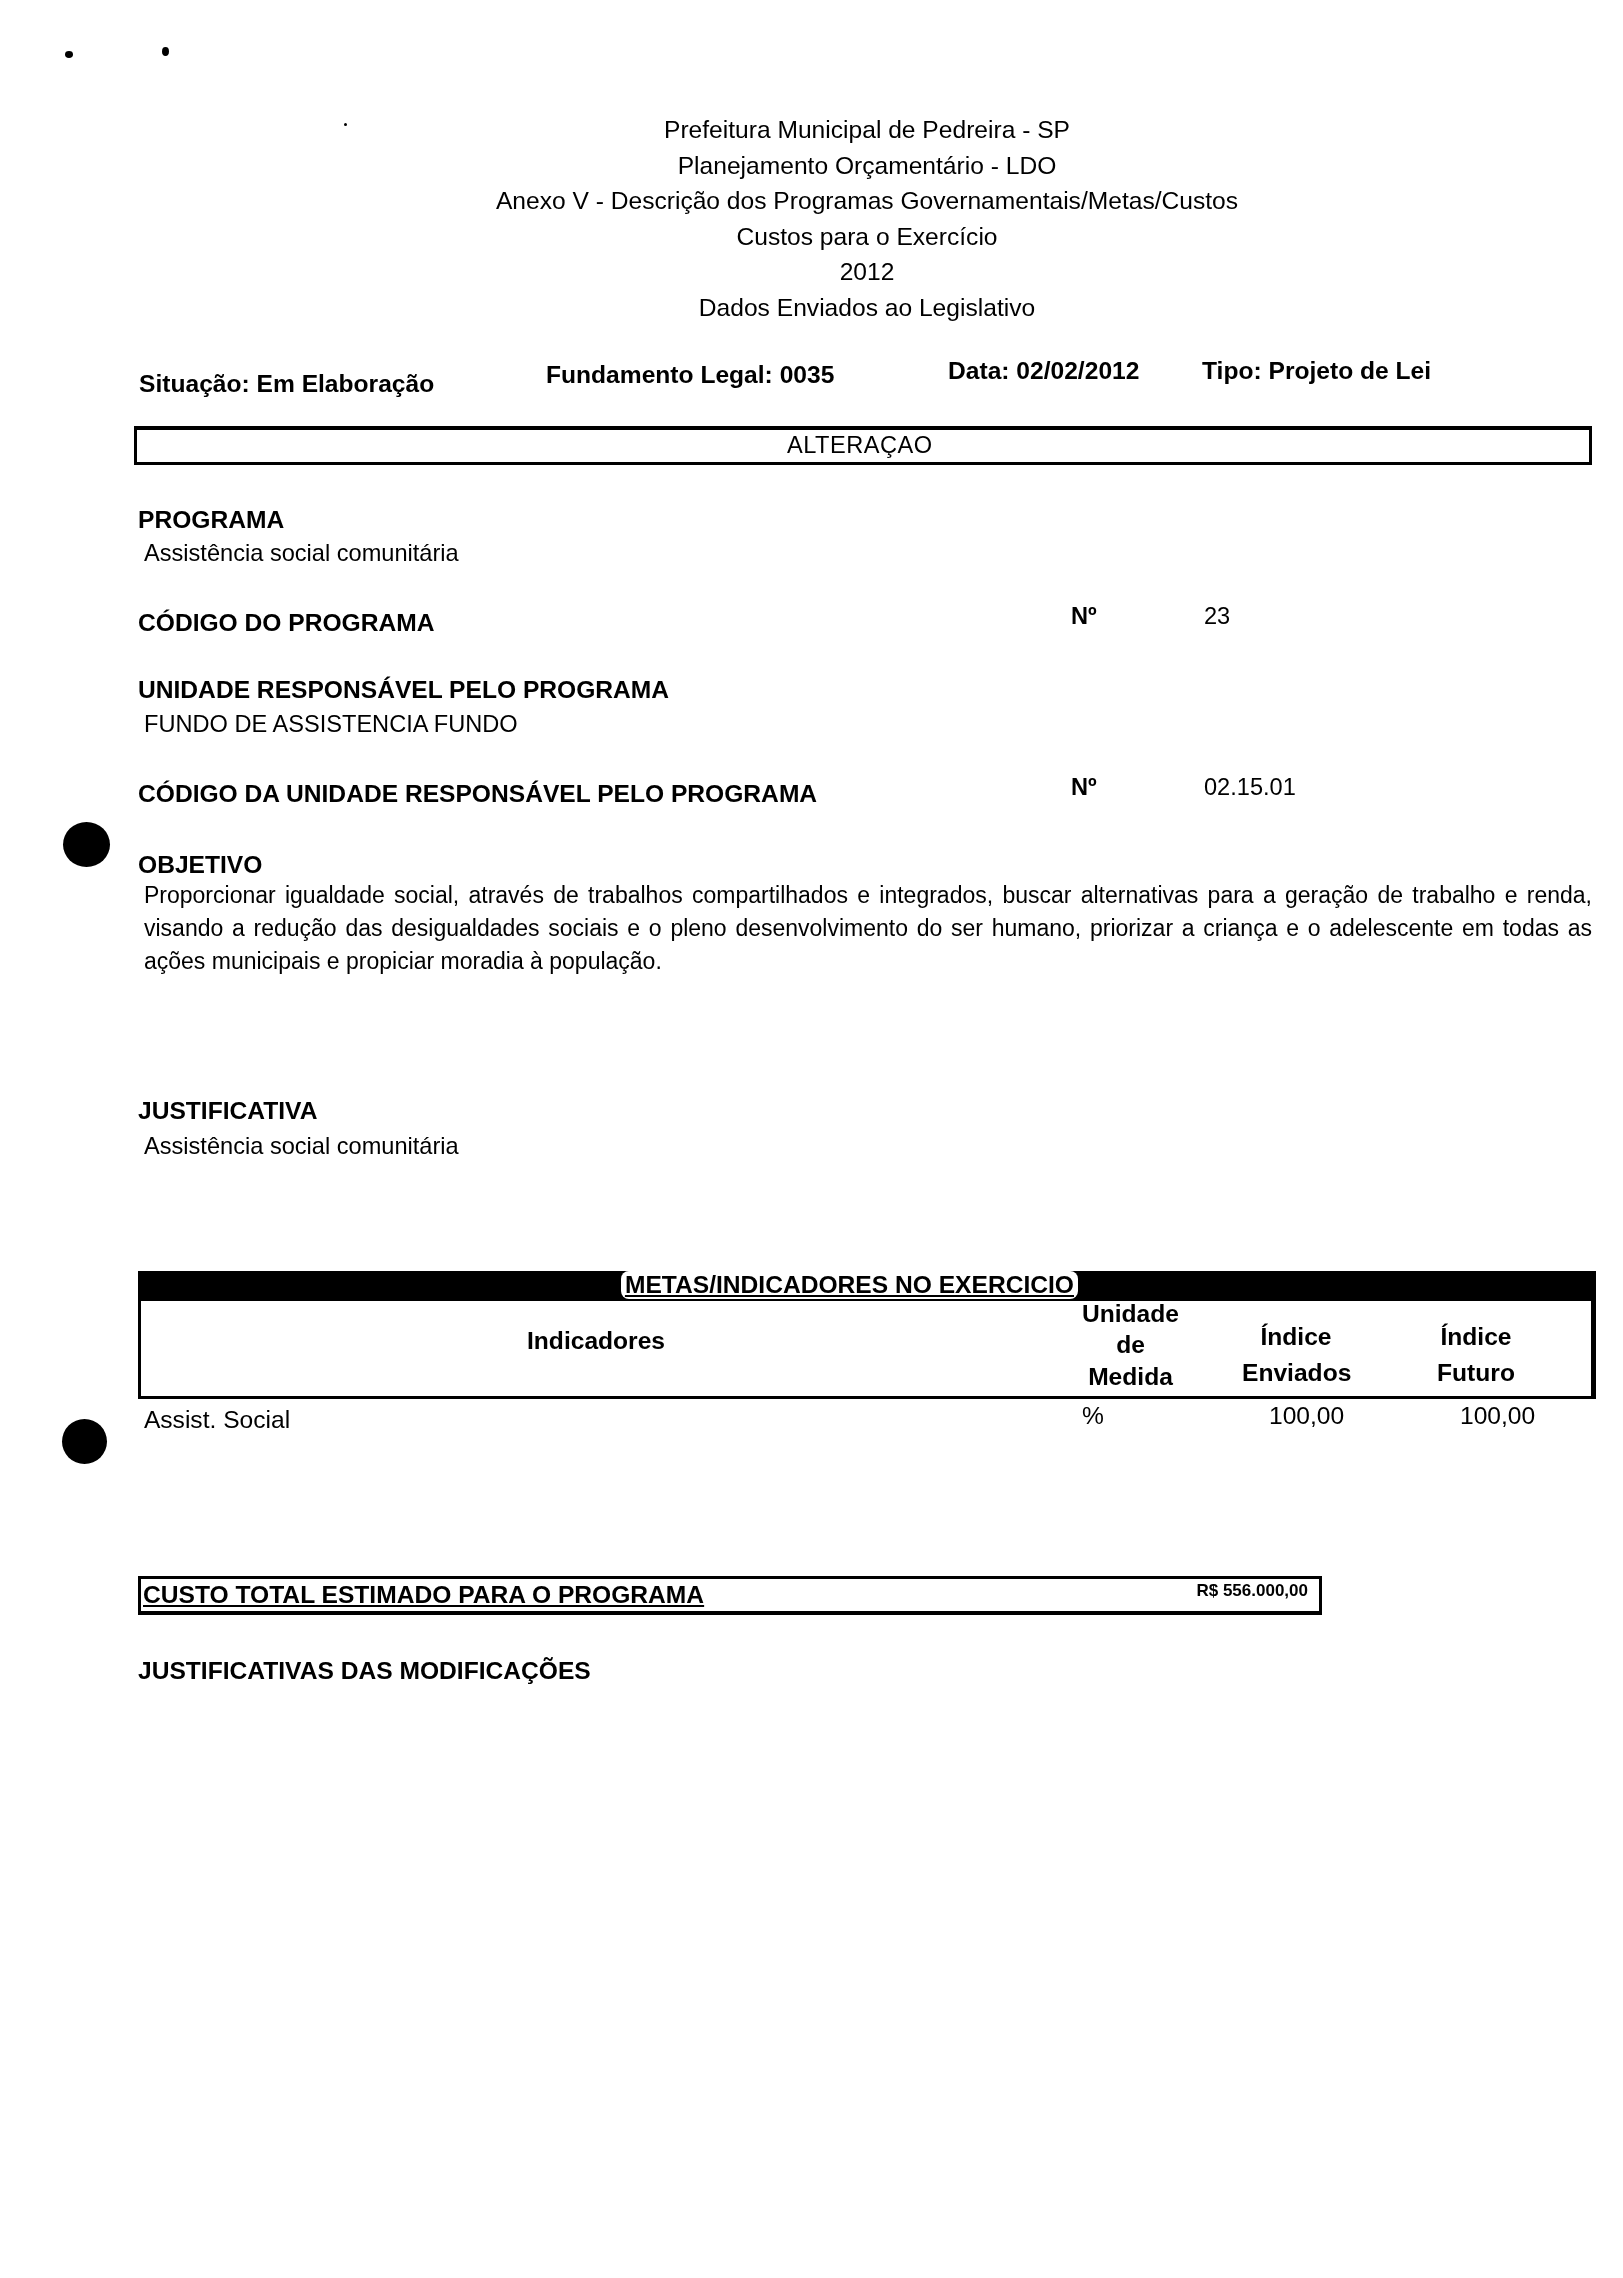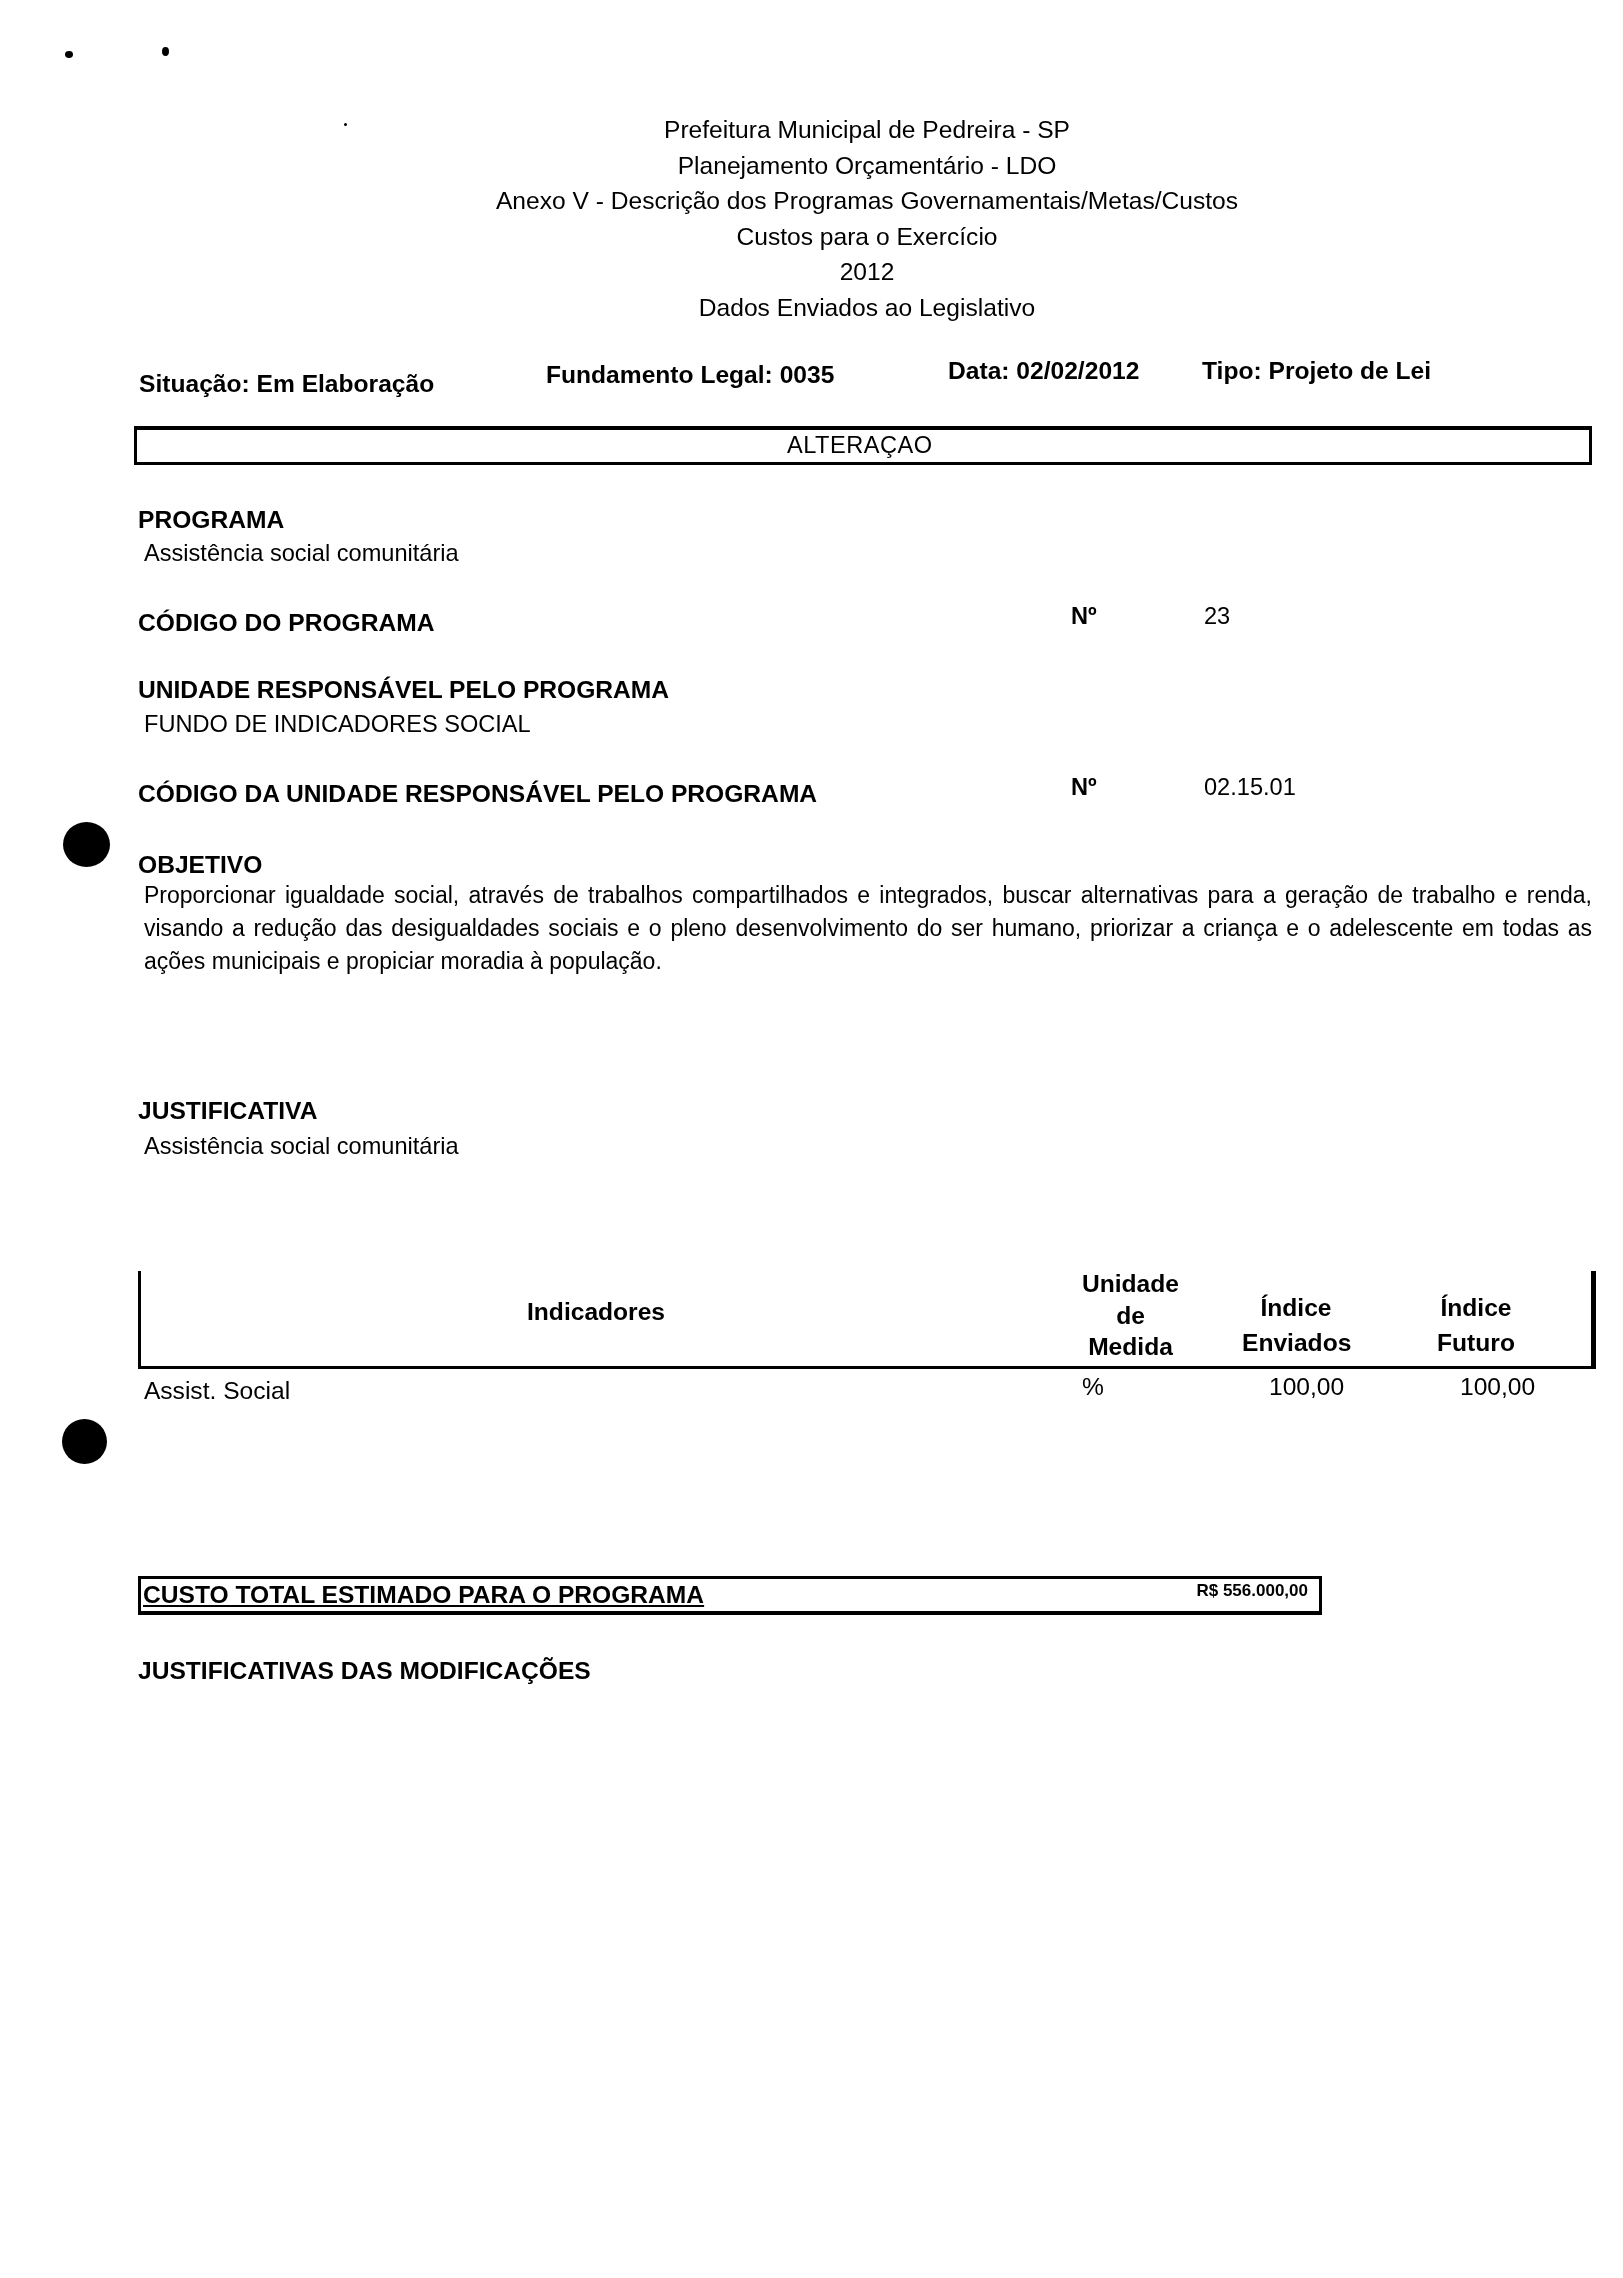--- a/index.html
+++ b/index.html
@@ -72,33 +72,36 @@
 </div>
 
 <div class="label" style="top:506px;">PROGRAMA</div>
 <div class="text" style="top:540px;">Assistência social comunitária</div>
 
 <div class="label" style="top:609px;">CÓDIGO DO PROGRAMA</div>
 <div class="num-lbl" style="top:603px;">Nº</div>
 <div class="num-val" style="top:603px;">23</div>
 
 <div class="label" style="top:676px;">UNIDADE RESPONSÁVEL PELO PROGRAMA</div>
-<div class="text" style="top:711px;">FUNDO DE INDICADORES SOCIAL</div>
+<div class="text" style="top:711px;">FUNDO DE ASSISTENCIA FUNDO</div>
 
 <div class="label" style="top:780px;">CÓDIGO DA UNIDADE RESPONSÁVEL PELO PROGRAMA</div>
 <div class="num-lbl" style="top:774px;">Nº</div>
 <div class="num-val" style="top:774px;">02.15.01</div>
 
 <div class="label" style="top:851px;">OBJETIVO</div>
 <div class="para">Proporcionar igualdade social, através de trabalhos compartilhados e integrados, buscar alternativas para a geração de trabalho e renda, visando a redução das desigualdades sociais e o pleno desenvolvimento do ser humano, priorizar a criança e o adelescente em todas as ações municipais e propiciar moradia à população.</div>
 
 <div class="label" style="top:1097px;">JUSTIFICATIVA</div>
 <div class="text" style="top:1133px;">Assistência social comunitária</div>
 
 <div class="mtable">
+  <div class="title-row">
+    <span class="t">METAS/INDICADORES NO EXERCICIO</span>
+  </div>
   <div class="head-row">
     <span style="left:386px;top:23.6px;">Indicadores</span>
     <span style="left:940px;top:-3.9px;width:99px;">Unidade</span>
     <span style="left:940px;top:27.6px;width:99px;">de</span>
     <span style="left:940px;top:59px;width:99px;">Medida</span>
     <span style="left:1101px;top:19.7px;width:108px;">Índice</span>
     <span style="left:1101px;top:55px;width:108px;">Enviados</span>
     <span style="left:1281px;top:19.7px;width:108px;">Índice</span>
     <span style="left:1281px;top:55px;width:108px;">Futuro</span>
   </div>

